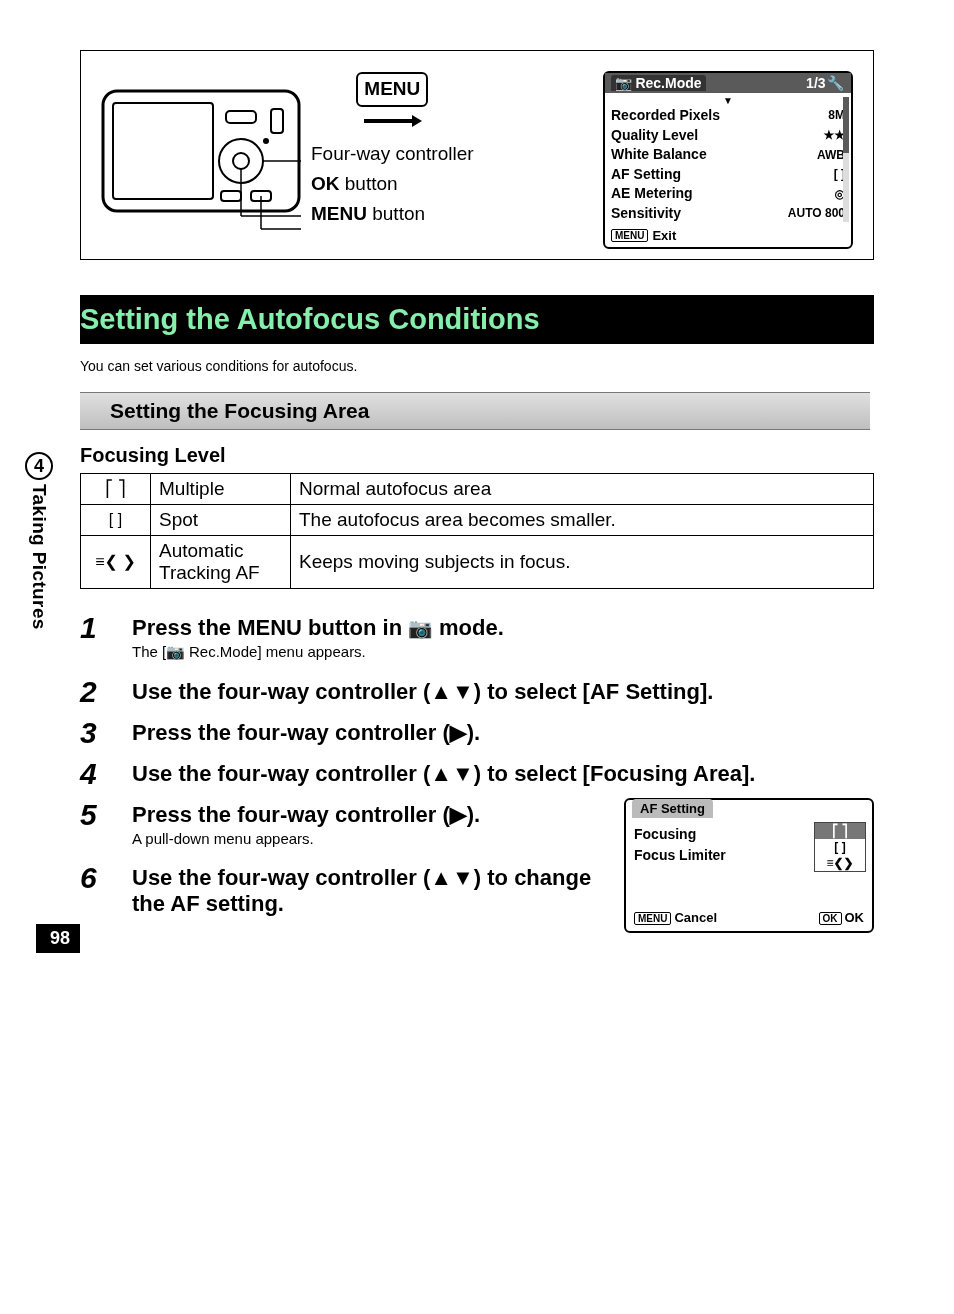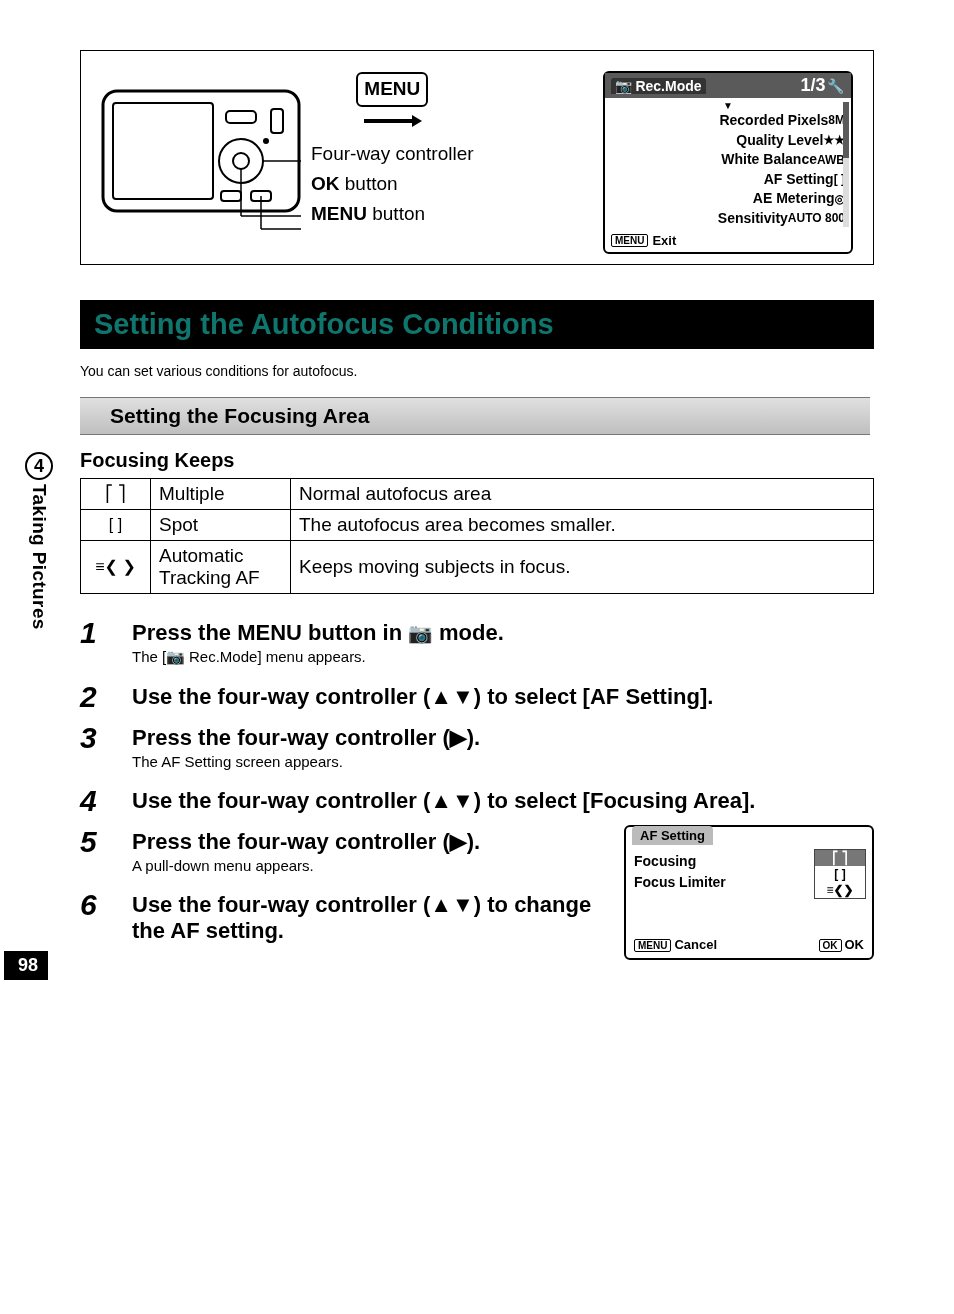--- a/index.html
+++ b/index.html
@@ -40,21 +40,21 @@
     margin-bottom: 4px;
   }
   .side-label {
     writing-mode: vertical-rl;
     font-weight: bold;
     font-size: 19px;
     letter-spacing: 0.02em;
   }
   .page-number {
     position: absolute;
-    left: 4px;
+    left: 36px;
     bottom: 20px;
     background: #000;
     color: #fff;
     font-weight: bold;
     font-size: 18px;
     padding: 4px 10px 4px 14px;
   }
 
   
   .diagram-box {
@@ -113,34 +113,34 @@
     border-top-left-radius:3px;
     border-top-right-radius:3px;
     display:flex;
     align-items:center;
     gap:3px;
   }
   .recmode-body {
     padding: 2px 6px 2px 6px;
     position: relative;
   }
-  .recmode-row { display:flex; justify-content:flex-end; align-items:center; line-height:1.4;}
+  .recmode-row { display:flex; justify-content:space-between; align-items:center; line-height:1.4;}
   .recmode-row .val { font-size:12px; }
   .recmode-footer { padding: 2px 6px 4px 6px; display:flex; align-items:center; gap:4px; font-size:13px;}
   .recmode-footer .badge { border:1px solid #000; background:#fff; padding:0 3px; font-size:10px; border-radius:2px;}
   .scrollbar { position:absolute; right:2px; top:4px; bottom:4px; width:6px; background:#ddd; }
   .scroll-thumb { position:absolute; top:0; height:45%; left:0; right:0; background:#5a5a5a; }
 
   
   h1.section {
     background: #000;
-    color: #0f766e;
+    color: #86efac;
     font-size: 29px;
     font-weight: bold;
-    padding: 8px 14px;
+    padding: 8px 0;
     margin: 0 0 14px 0;
   }
   p.body { font-size: 14px; margin: 0 0 18px 0; }
   h2.sub {
     background: linear-gradient(#e0e0e0,#bfbfbf);
     font-size: 21px;
     font-weight: bold;
     padding: 6px 30px;
     margin: 0 4px 14px 0;
     border-top: 1px solid #777;
@@ -235,21 +235,21 @@
         <div><b>MENU</b><span> button</span></div>
       </div>
     </div>
 
     <div class="recmode">
       <div class="recmode-header">
         <span class="recmode-tab">
             <span>📷</span>
             <span>Rec.Mode</span>
           </span>
-        <span style="margin-left:auto; font-size:18px;">1/3</span>
+        <span style="margin-left:auto; font-size:14px;">1/3</span>
         <span style="margin-left:2px;">🔧</span>
       </div>
       <div class="recmode-body">
         <div style="text-align:center; font-size:10px;">▼</div>
         <div id="recmode-rows">
             <div class="recmode-row">
               <span>Recorded Pixels</span>
               <span class="val">8M</span>
             </div>
             <div class="recmode-row">
@@ -282,21 +282,21 @@
         <span>Exit</span>
       </div>
     </div>
   </div>
 
   <h1 class="section">Setting the Autofocus Conditions</h1>
   <p class="body">You can set various conditions for autofocus.</p>
 
   <h2 class="sub">Setting the Focusing Area</h2>
 
-  <div class="table-title">Focusing Keeps</div>
+  <div class="table-title">Focusing Level</div>
   <table class="focus">
     <tbody id="focus-tbody">
         <tr>
           <td class="icon">⎡   ⎤</td>
           <td class="name">Multiple</td>
           <td>Normal autofocus area</td>
         </tr>
         <tr>
           <td class="icon">[ ]</td>
           <td class="name">Spot</td>
@@ -324,21 +324,20 @@
     <div class="step">
       <div class="num">2</div>
       <div class="step-body">
           <div class="title">Use the four-way controller (▲▼) to select [AF Setting].</div>
         </div>
     </div>
     <div class="step">
       <div class="num">3</div>
       <div class="step-body">
         <div class="title">Press the four-way controller (▶).</div>
-        <div class="desc">The AF Setting screen appears.</div>
       </div>
     </div>
     <div class="step">
       <div class="num">4</div>
       <div class="step-body">
           <div class="title">Use the four-way controller (▲▼) to select [Focusing Area].</div>
         </div>
     </div>
 
     <div class="steps-side">

